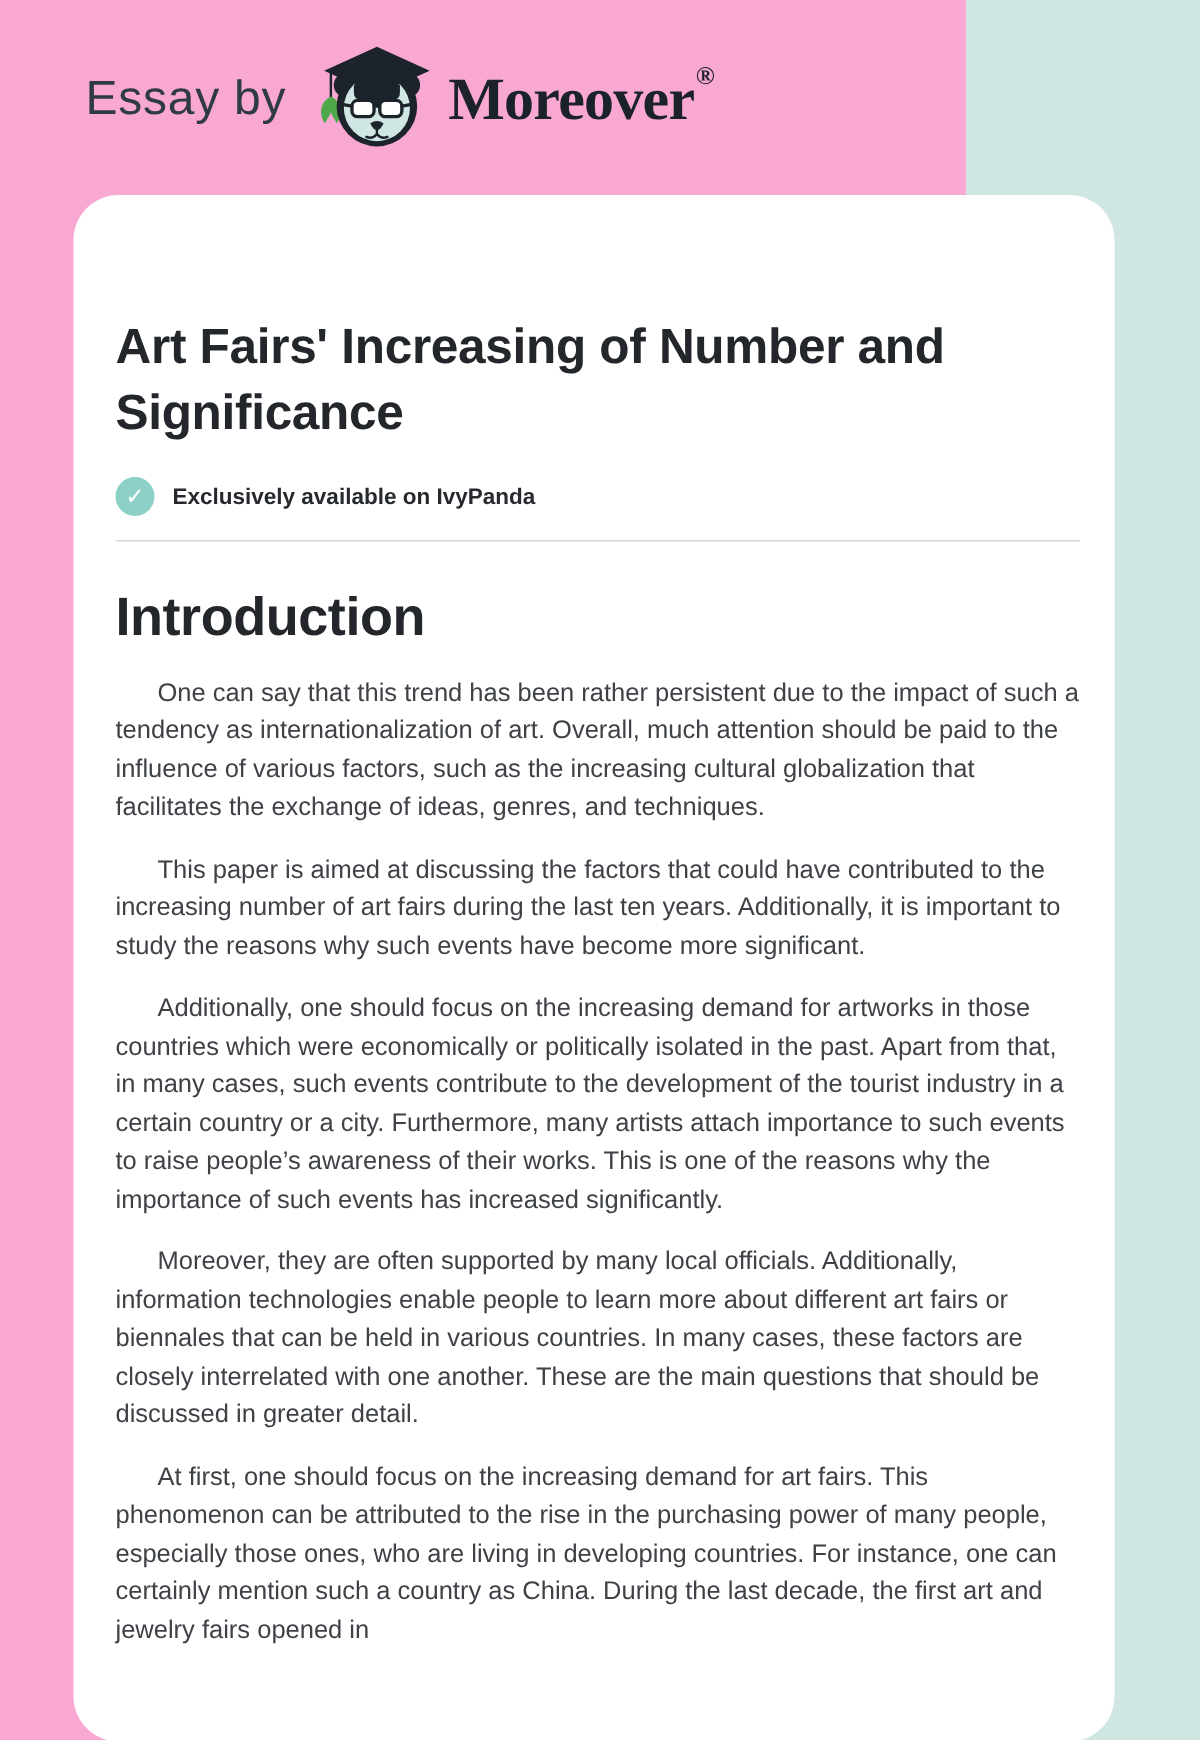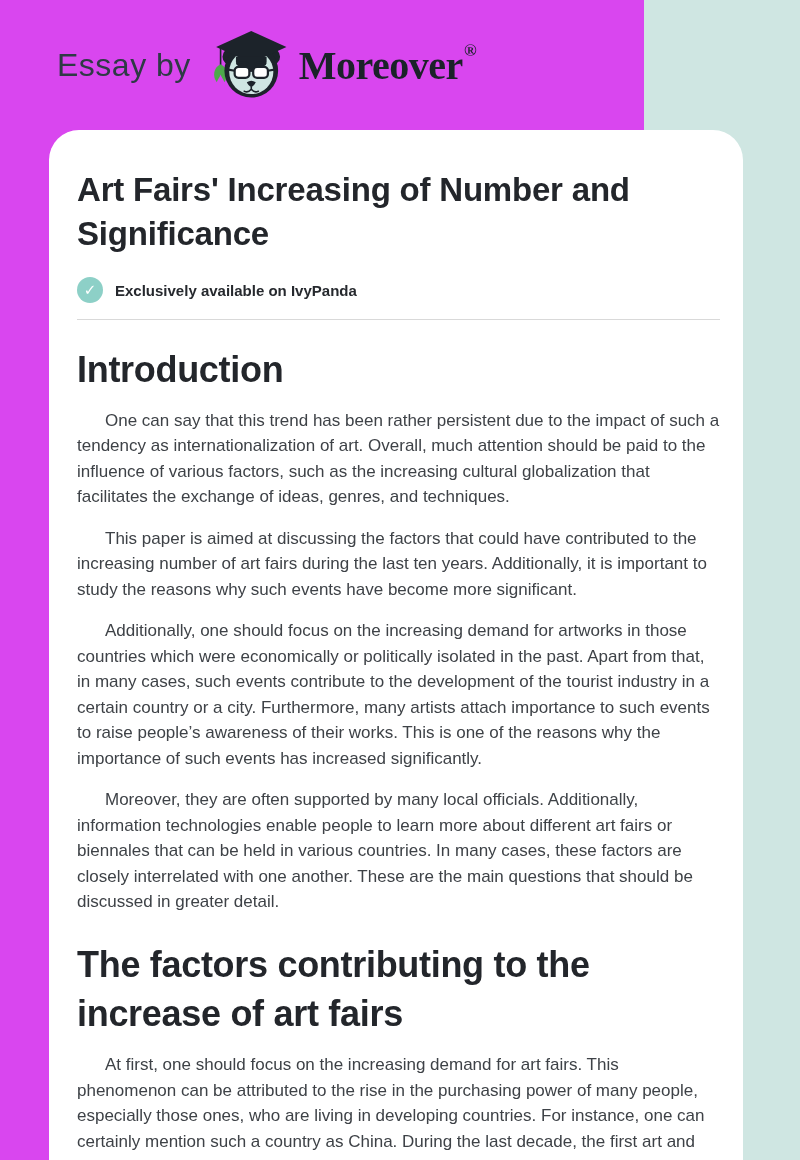--- a/index.html
+++ b/index.html
@@ -3,21 +3,21 @@
 <meta charset="utf-8">
 <style>
   * { margin: 0; padding: 0; box-sizing: border-box; }
   html, body {
     width: 800px;
     height: 1160px;
     overflow: hidden;
     background: #cfe6e2;
     font-family: "Liberation Sans", "DejaVu Sans", sans-serif;
   }
-  .page { width: 644px; height: 1160px; background: #d946ef; }
+  .page { width: 644px; height: 1160px; background: #f9a8d4; }
 
   
   .header {
     height: 130px;
     display: flex;
     align-items: center;
     padding-left: 57px;
   }
   .essay-by {
     font-size: 32px;
@@ -59,20 +59,21 @@
     border-radius: 30px;
     padding: 38px 23px 46px 28px;
   }
   .doc-title {
     font-size: 33px;
     line-height: 1.32;
     font-weight: 700;
     color: #23262b;
     letter-spacing: -0.2px;
     margin-bottom: 22px;
+    margin-top: 41px;
   }
   .badge-row {
     display: flex;
     align-items: center;
     margin-bottom: 16px;
   }
   .check-circle {
     width: 26px;
     height: 26px;
     border-radius: 50%;
@@ -168,17 +169,16 @@
     </div>
 
     <hr class="divider">
 
     <h2 class="section-heading">Introduction</h2>
     <p class="para">One can say that this trend has been rather persistent due to the impact of such a tendency as internationalization of art. Overall, much attention should be paid to the influence of various factors, such as the increasing cultural globalization that facilitates the exchange of ideas, genres, and techniques.</p>
     <p class="para">This paper is aimed at discussing the factors that could have contributed to the increasing number of art fairs during the last ten years. Additionally, it is important to study the reasons why such events have become more significant.</p>
     <p class="para">Additionally, one should focus on the increasing demand for artworks in those countries which were economically or politically isolated in the past. Apart from that, in many cases, such events contribute to the development of the tourist industry in a certain country or a city. Furthermore, many artists attach importance to such events to raise people’s awareness of their works. This is one of the reasons why the importance of such events has increased significantly.</p>
     <p class="para">Moreover, they are often supported by many local officials. Additionally, information technologies enable people to learn more about different art fairs or biennales that can be held in various countries. In many cases, these factors are closely interrelated with one another. These are the main questions that should be discussed in greater detail.</p>
 
-    <h2 class="section-heading">The factors contributing to the increase of art fairs</h2>
     <p class="para">At first, one should focus on the increasing demand for art fairs. This phenomenon can be attributed to the rise in the purchasing power of many people, especially those ones, who are living in developing countries. For instance, one can certainly mention such a country as China. During the last decade, the first art and jewelry fairs opened in</p>
 
   </div>
 </div>
 
 </body></html>

